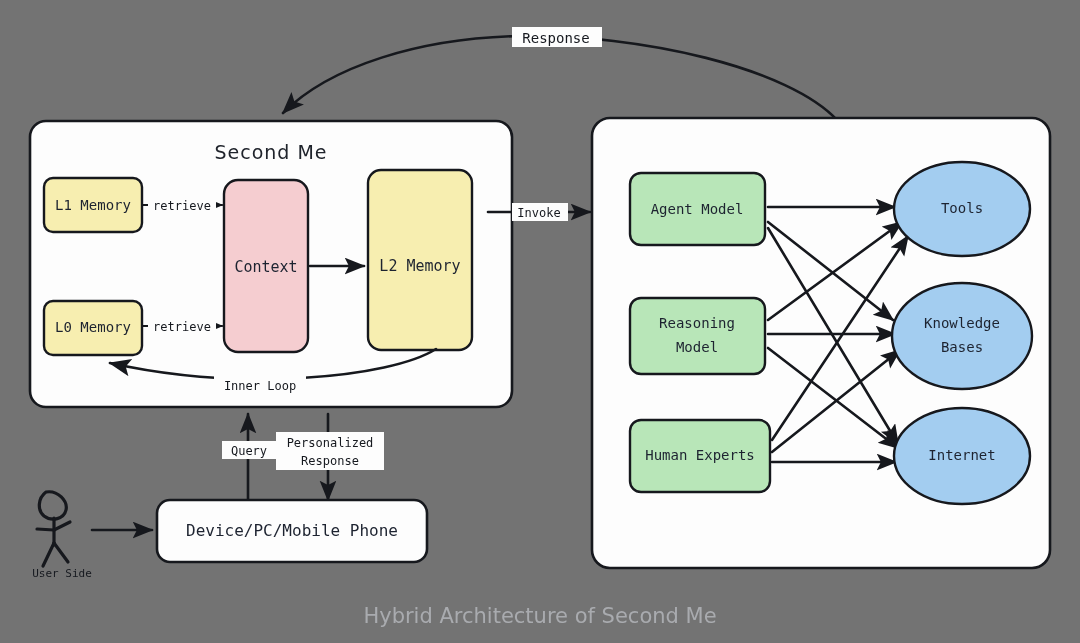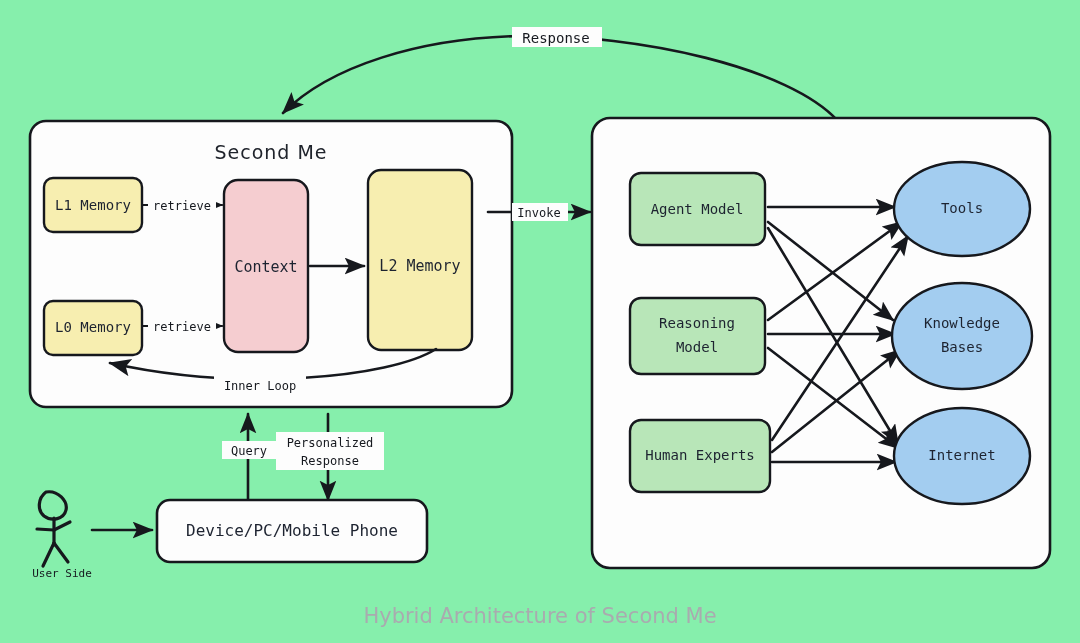--- a/index.html
+++ b/index.html
@@ -4,21 +4,21 @@
 <style>
   html, body {
     margin: 0;
     padding: 0;
     background: #ffffff;
   }
   #canvas {
     position: relative;
     width: 1080px;
     height: 643px;
-    background: #86efac;
+    background: #737373;
     overflow: hidden;
     font-family: "DejaVu Sans Mono", monospace;
   }
   #canvas svg.layer {
     position: absolute;
     top: 0; left: 0;
     width: 1080px;
     height: 643px;
   }
   .node-label {

